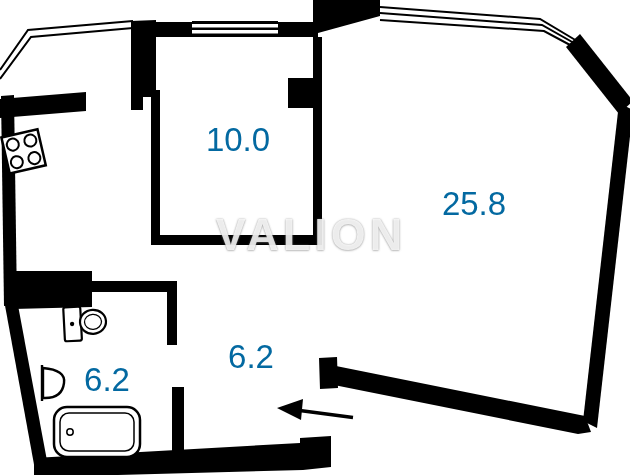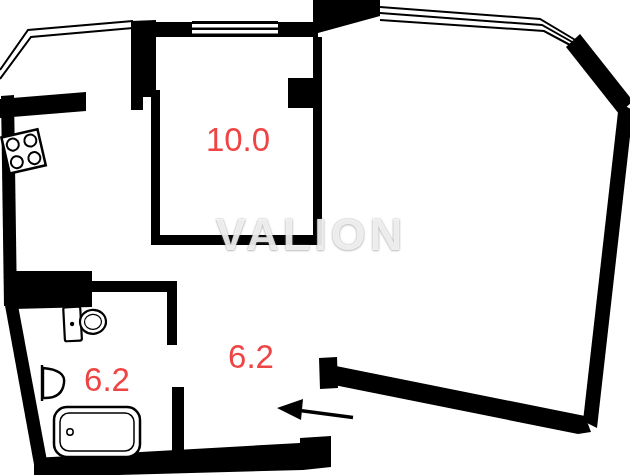--- a/index.html
+++ b/index.html
@@ -3,21 +3,21 @@
 <meta charset="utf-8">
 <style>
   html,body{margin:0;padding:0;background:#fff;}
   #stage{
     position:relative;width:630px;height:475px;background:#ffffff;
     overflow:hidden;font-family:"Liberation Sans",sans-serif;
   }
   #plan-svg{position:absolute;left:0;top:0;}
   .room-label{
     position:absolute;transform:translate(-50%,-50%);
-    font-size:33px;font-weight:400;color:#ef4444;white-space:nowrap;
+    font-size:33px;font-weight:400;color:#0369a1;white-space:nowrap;
     letter-spacing:0px;
   }
   .watermark{
     position:absolute;left:311px;top:235px;transform:translate(-50%,-50%);
     font-size:45px;font-weight:700;letter-spacing:4px;white-space:nowrap;
     color:rgba(255,255,255,0.82);
     text-shadow:0 0 2px rgba(110,110,110,0.6),0 1px 2px rgba(120,120,120,0.35);
     z-index:5;
   }
 </style>
@@ -112,19 +112,20 @@
 
     <g>
       <line x1="296" y1="410" x2="353" y2="417.5" stroke="#000" stroke-width="3.5"></line>
       <polygon points="277,408 303,399 301,420" fill="#000" stroke="none"></polygon>
     </g>
   </svg>
 
 
   <div class="room-label" style="left:238px;top:140px;">10.0</div>
 
+  <div class="room-label" style="left:474px;top:204px;">25.8</div>
 
   <div class="room-label" style="left:107px;top:380px;">6.2</div>
 
   <div class="room-label" style="left:251px;top:357px;">6.2</div>
 
   <div class="watermark">VALION</div>
 </div>
 
 </body></html>

